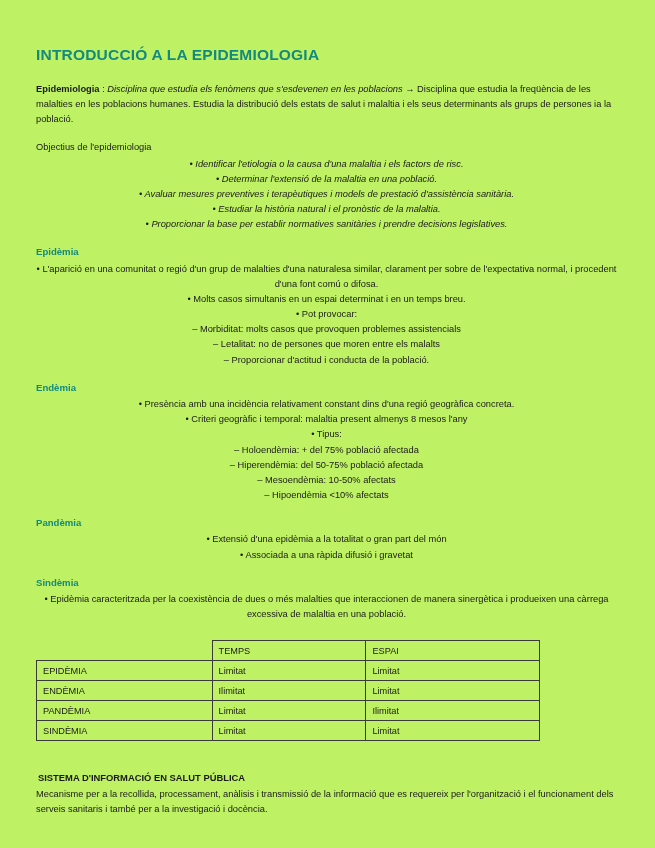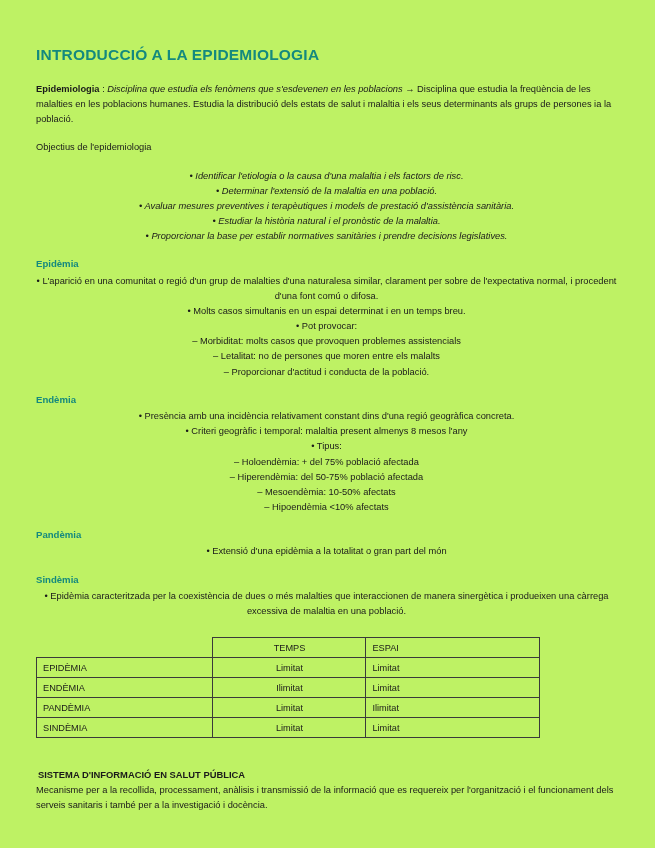--- a/index.html
+++ b/index.html
@@ -38,21 +38,21 @@
     line-height: 1.62;
     margin: 11px 0 13px 0;
     text-align: left;
   }
   .para b { font-weight: bold; }
   .para i { font-style: italic; }
 
   .sec-head-plain {
     font-size: 9.3px;
     line-height: 1.6;
-    margin: 0 0 14px 0;
+    margin: 0 0 2px 0;
     font-weight: normal;
   }
 
   h2.sec-head {
     font-size: 9.6px;
     font-weight: bold;
     color: #14897e;
     margin: 0 0 2px 0;
     line-height: 1.5;
   }
@@ -86,21 +86,21 @@
     text-align: left;
     font-weight: normal;
     height: 13px;
     vertical-align: middle;
   }
   table.cmp th.blank-corner {
     border: none;
     width: 170px;
   }
   table.cmp td.rowhead { width: 170px; }
-  table.cmp td.c1, table.cmp th.c1 { width: 148px; text-align: center; }
+  table.cmp td.c1, table.cmp th.c1 { width: 148px; }
   table.cmp td.c2, table.cmp th.c2 { width: 169px; }
 
   .footer-block { margin-top: 30px; }
   .footer-title {
     font-size: 9.4px;
     font-weight: bold;
     margin: 0 0 1px 2px;
     line-height: 1.5;
   }
   .footer-body {
@@ -144,20 +144,21 @@
     <li><span class="bullet-mark">•</span> <span>Tipus:</span></li>
     <li><span class="bullet-mark">–</span> <span>Holoendèmia: + del 75% població afectada</span></li>
     <li><span class="bullet-mark">–</span> <span>Hiperendèmia: del 50-75% població afectada</span></li>
     <li><span class="bullet-mark">–</span> <span>Mesoendèmia: 10-50% afectats</span></li>
     <li><span class="bullet-mark">–</span> <span>Hipoendèmia &lt;10% afectats</span></li>
   </ul>
 
   <h2 class="sec-head">Pandèmia</h2>
   <ul class="blist">
     <li><span class="bullet-mark">•</span> <span>Extensió d'una epidèmia a la totalitat o gran part del món</span></li>
+    <li><span class="bullet-mark">•</span> <span>Associada a una ràpida difusió i gravetat</span></li>
   </ul>
 
   <h2 class="sec-head">Sindèmia</h2>
   <ul class="blist tight">
     <li><span class="bullet-mark">•</span> <span>Epidèmia caracteritzada per la coexistència de dues o més malalties que interaccionen de manera sinergètica i produeixen una càrrega excessiva de malaltia en una població.</span></li>
   </ul>
 
   <table class="cmp">
     <thead>
       <tr>

